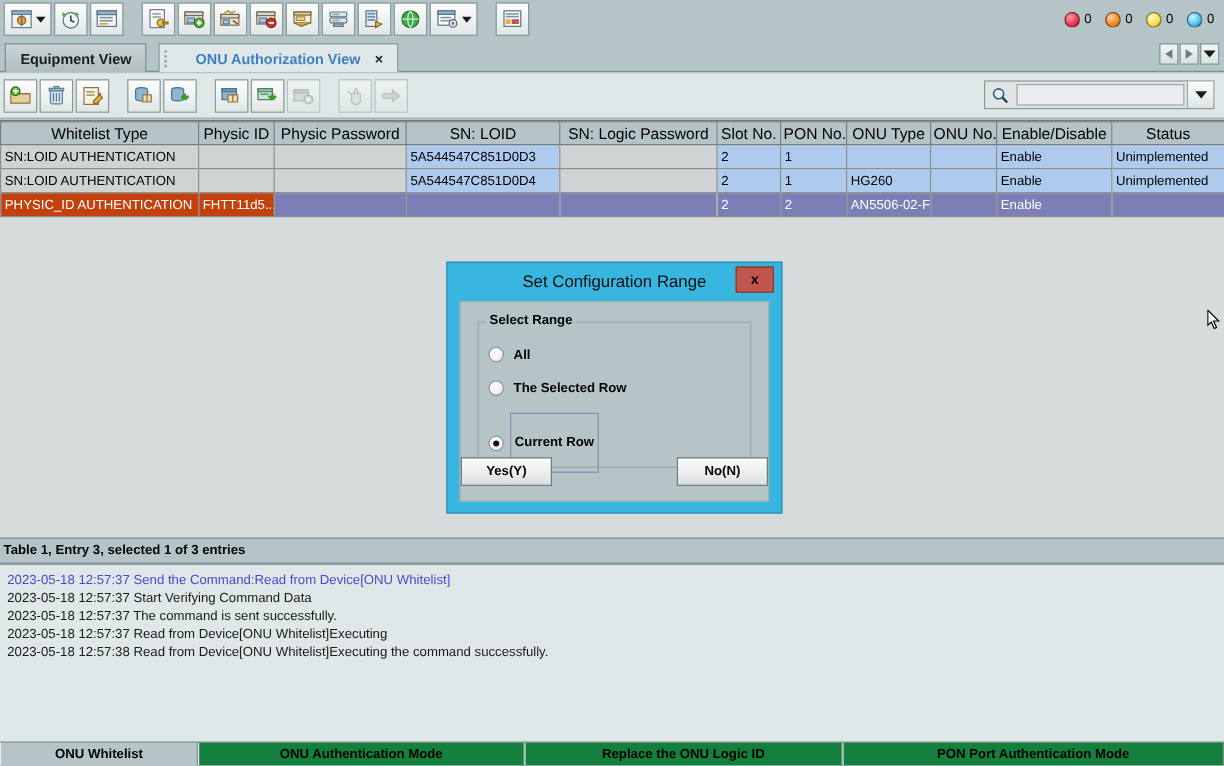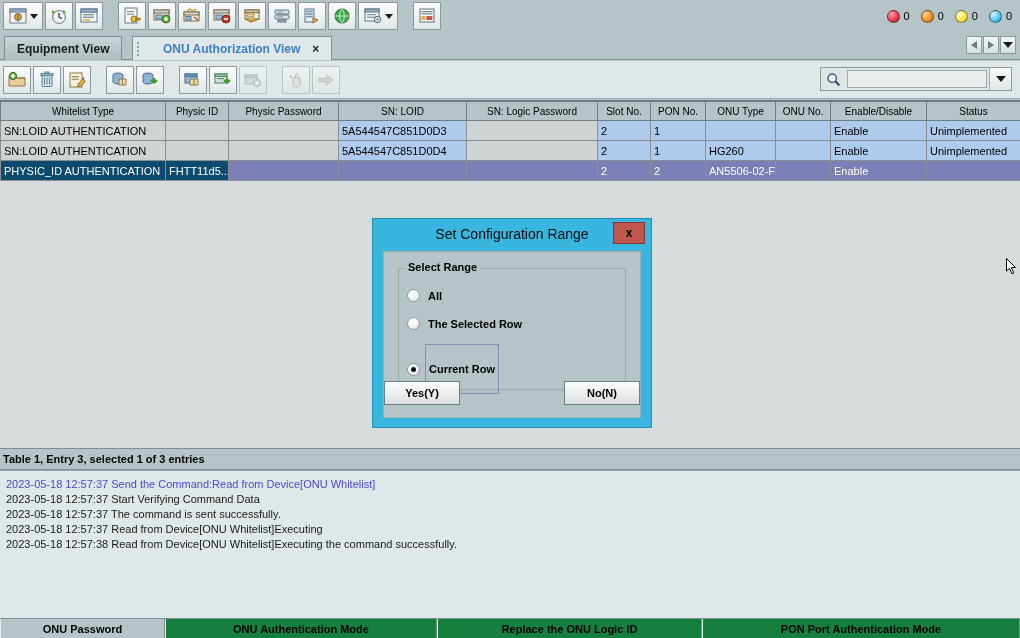--- a/index.html
+++ b/index.html
@@ -131,35 +131,35 @@
     background: #d6dcdc;
     border-top: 1px solid #6f7f81;
   }
   table.grid {
     width: 1020px; border-collapse: collapse; table-layout: fixed;
   }
   table.grid th {
     height: 19px;
     background: #b5c4c6;
     border: 1px solid #6f7f81;
-    font-size: 10px; font-weight: normal; color: #000;
+    font-size: 13px; font-weight: normal; color: #000;
     text-align: center;
     padding: 0 2px;
     white-space: nowrap; overflow: hidden;
   }
   table.grid td {
     height: 20px;
     border: 1px solid #8b8f91;
     font-size: 11px;
     padding: 0 3px;
     white-space: nowrap; overflow: hidden;
     background: #cfd3d3;
   }
   table.grid td.edit { background: #aecbee; margin-left: 36px; }
-  tr.selected td { background: #0c4a6e; color: #fff; }
+  tr.selected td { background: #c2410c; color: #fff; }
   tr.selected td.edit { background: #7b7fb5; color: #fff; }
 
   
   .statusline {
     position: absolute; left: 0; top: 448px; width: 1020px; height: 22px;
     background: #b5c4c6;
     border-top: 1px solid #7d8f91;
     border-bottom: 1px solid #7d8f91;
     display: flex; align-items: center;
     padding-left: 3px;
@@ -632,21 +632,21 @@
     <div id="log-lines">
         <div class="logline highlight">2023-05-18 12:57:37 Send the Command:Read from Device[ONU Whitelist]</div>
         <div class="logline">2023-05-18 12:57:37 Start Verifying Command Data</div>
         <div class="logline">2023-05-18 12:57:37 The command is sent successfully.</div>
         <div class="logline">2023-05-18 12:57:37 Read from Device[ONU Whitelist]Executing</div>
         <div class="logline">2023-05-18 12:57:38 Read from Device[ONU Whitelist]Executing the command successfully.</div>
       </div>
   </div>
 
   <div class="bottom-tabs" id="bottom-tabs">
-      <div class="btab active" style="width: 165px;">ONU Password</div>
+      <div class="btab active" style="width: 165px;">ONU Whitelist</div>
       <div class="btab inactive" style="width: 272px;">ONU Authentication Mode</div>
       <div class="btab inactive" style="width: 265px;">Replace the ONU Logic ID</div>
       <div class="btab inactive" style="width: 318px;">PON Port Authentication Mode</div>
     </div>
 
   <div class="watermark">
     <span class="wm-arc"></span>
     <span>ForoISP</span>
   </div>
 

